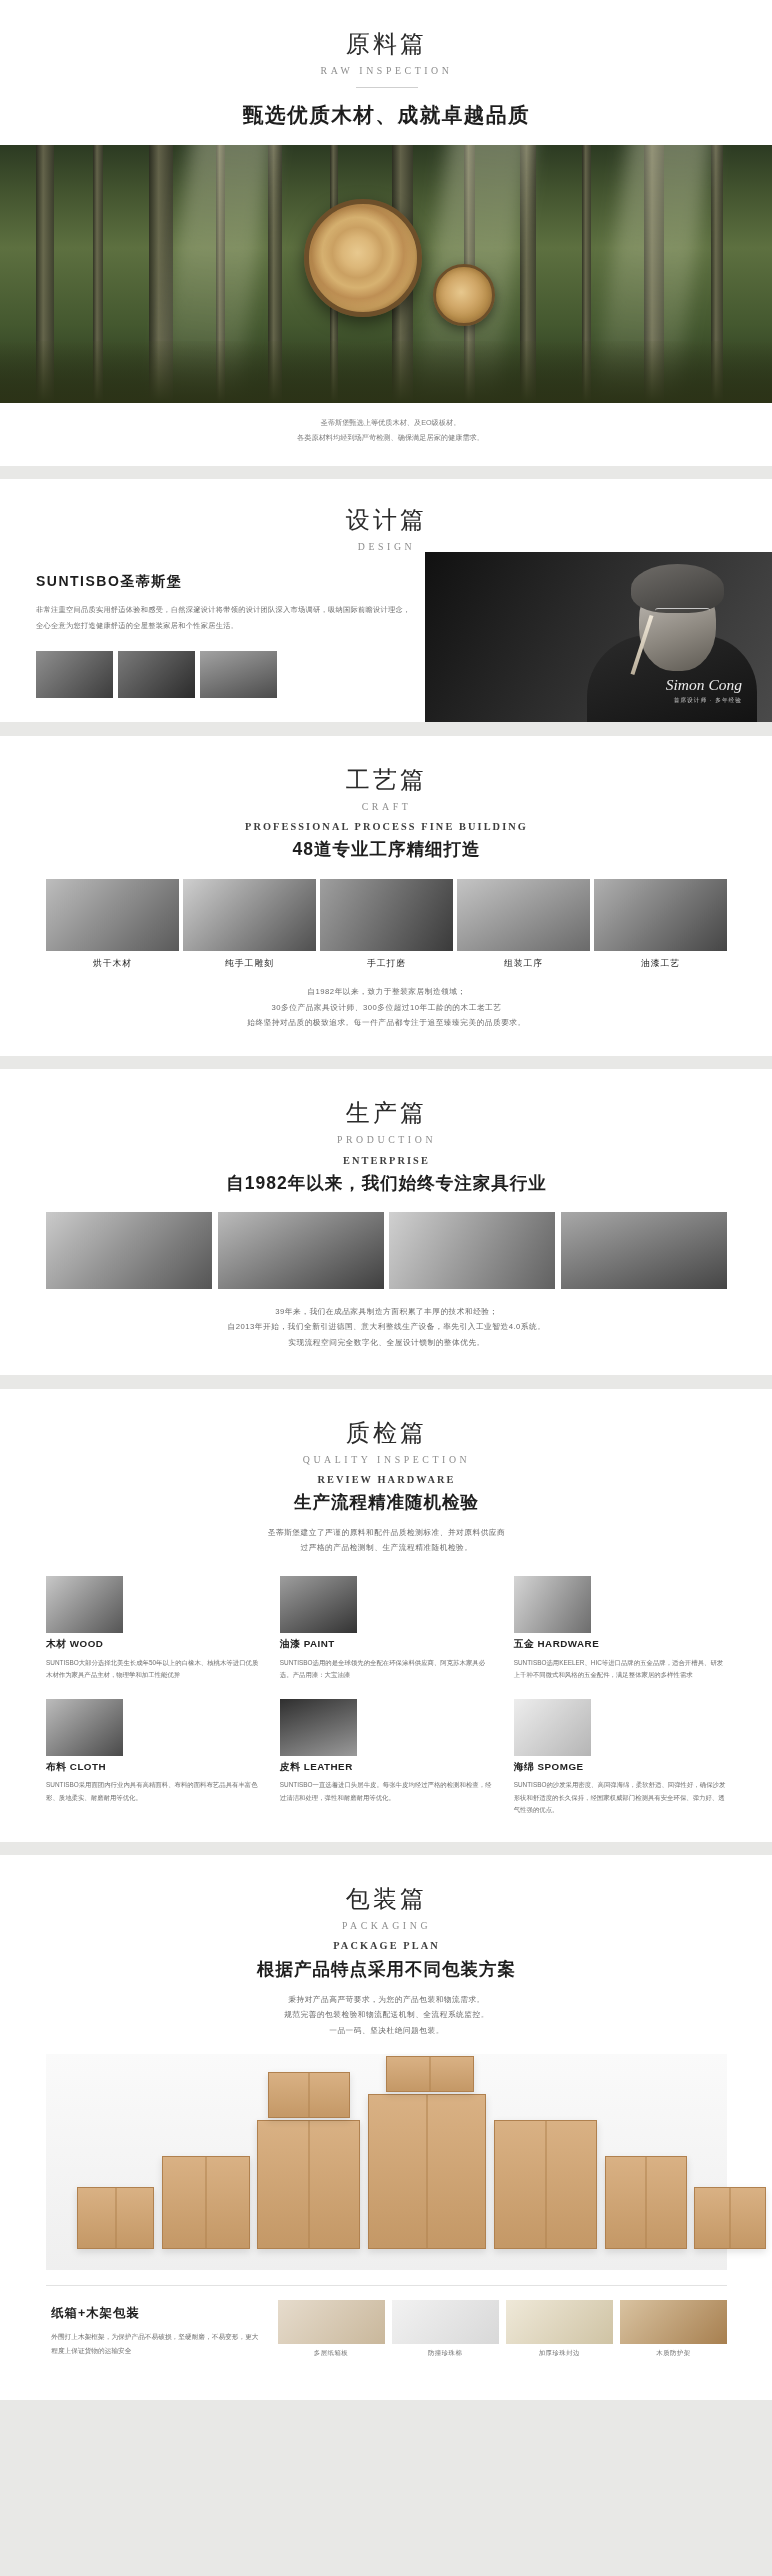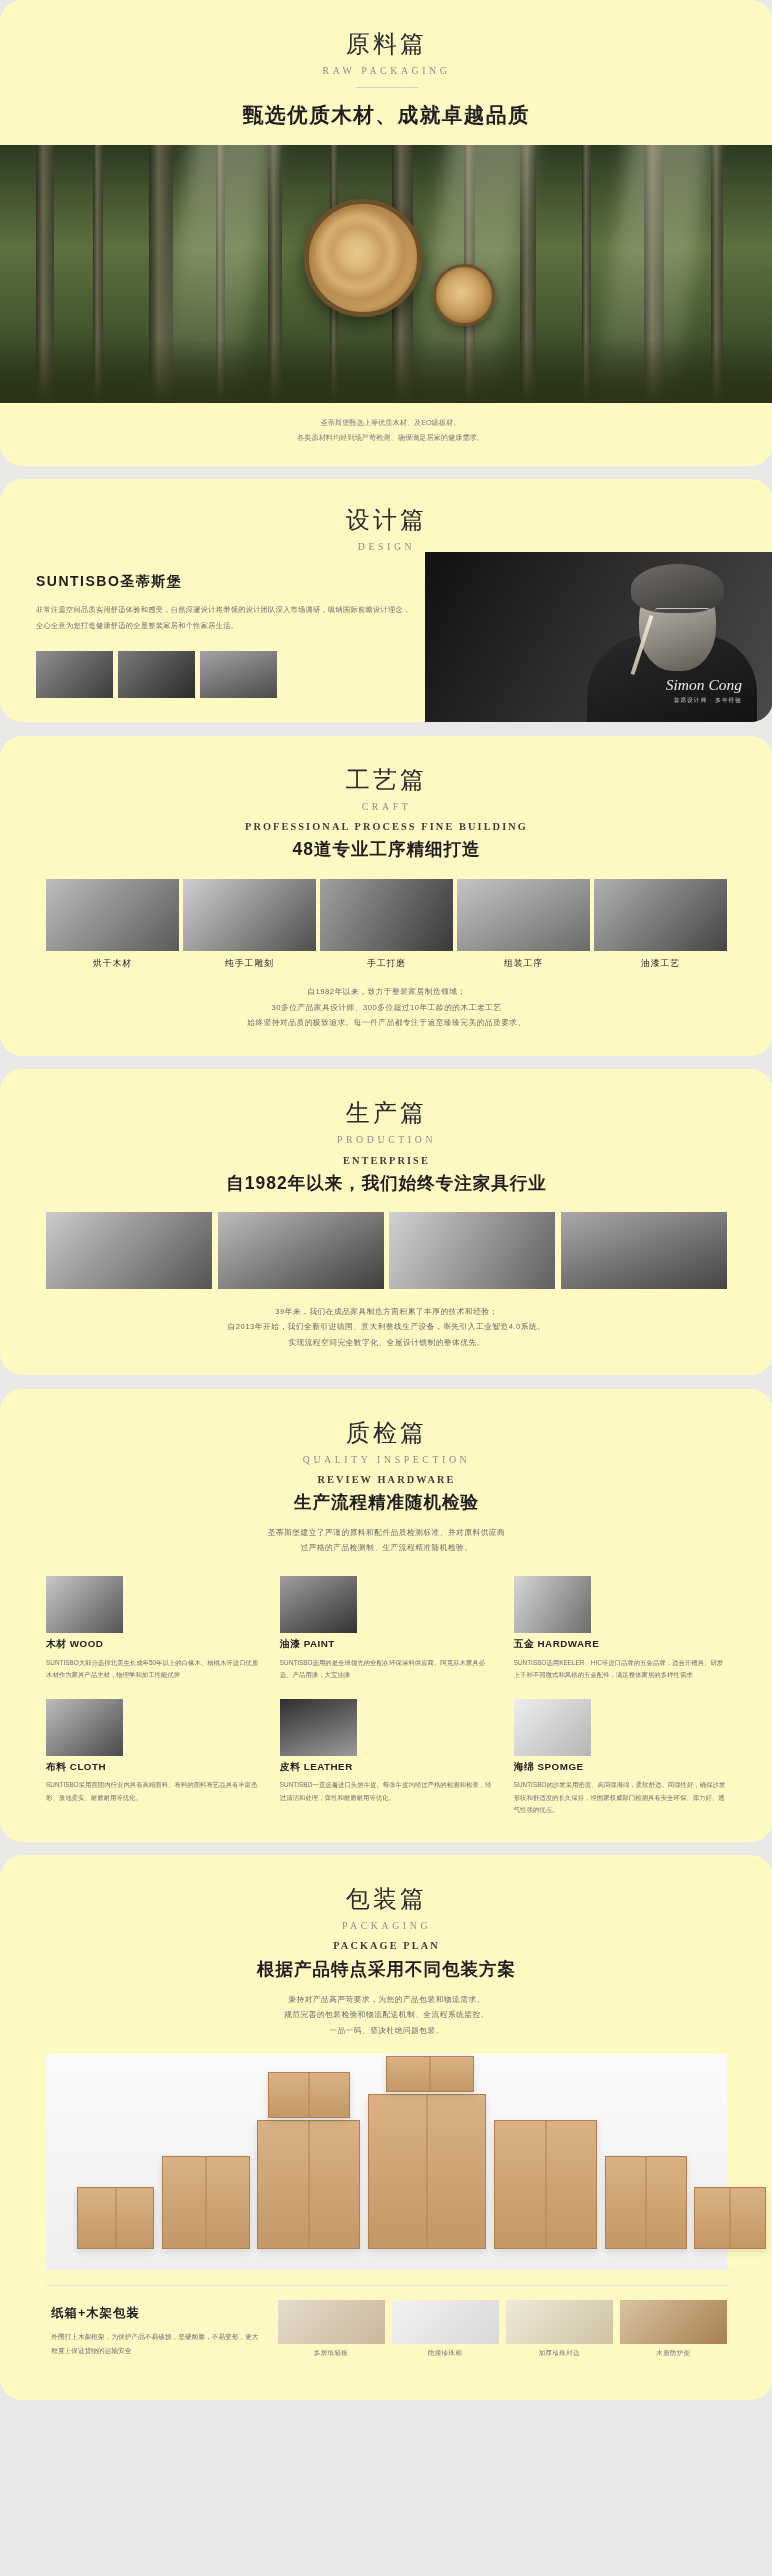--- a/index.html
+++ b/index.html
@@ -5,25 +5,24 @@
   * { box-sizing: border-box; margin: 0; padding: 0; }
   body {
     width: 773px;
     background: #e8e8e6;
     font-family: "Liberation Sans", sans-serif;
     color: #222;
   }
   .page { width: 773px; }
 
   .section {
-    background: #fef9c3;
+    background: #ffffff;
     margin: 0 0 13.4px 0;
     padding: 0 0 0 0;
     overflow: hidden;
-    border-radius: 22px;
   }
   .sec-pad { padding: 28px 46px 25px 46px; }
 
   .cn-title {
     font-size: 24px;
     letter-spacing: 3.1px;
     text-align: center;
     font-weight: normal;
     color: #2a2a2a;
   }
@@ -229,21 +228,21 @@
   .pk-cap { font-size:6.4px; color:#6f6f6f; margin-top:5.2px; letter-spacing:0.5px; }
 </style>
 </head>
 <body>
 
 <div class="page">
 
   <section class="section">
     <div style="padding:28px 46px 0;">
       <h2 class="cn-title">原料篇</h2>
-      <div class="en-sub">RAW PACKAGING</div>
+      <div class="en-sub">RAW INSPECTION</div>
       <div class="rule"></div>
       <h3 class="headline">甄选优质木材、成就卓越品质</h3>
     </div>
 
     <div class="forest">
       <div class="trunk" style="left:36px;width:17.5px"></div>
       <div class="trunk" style="left:93px;width:10.3px"></div>
       <div class="trunk" style="left:149px;width:24px"></div>
       <div class="trunk" style="left:216px;width:9.3px"></div>
       <div class="trunk" style="left:268px;width:14.4px"></div>

